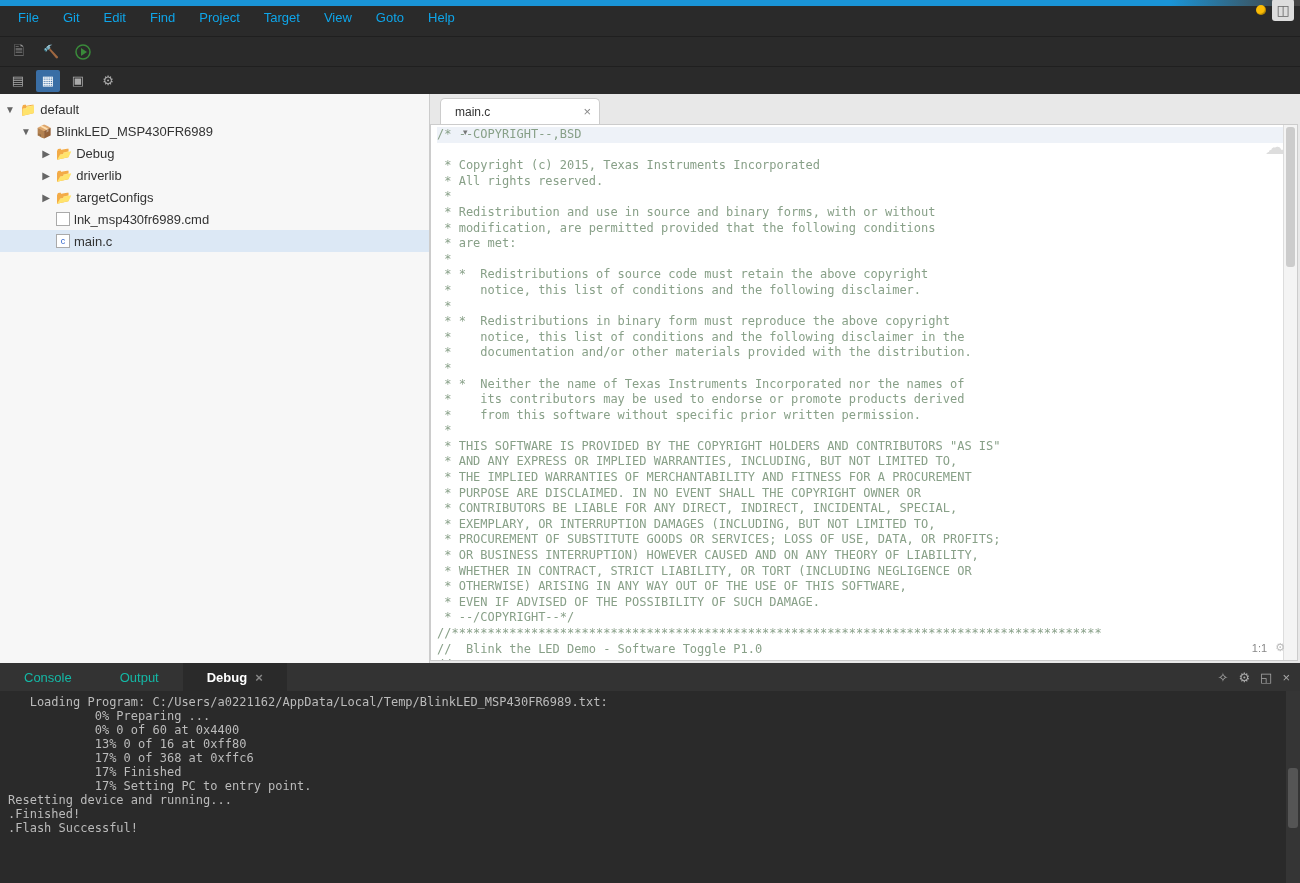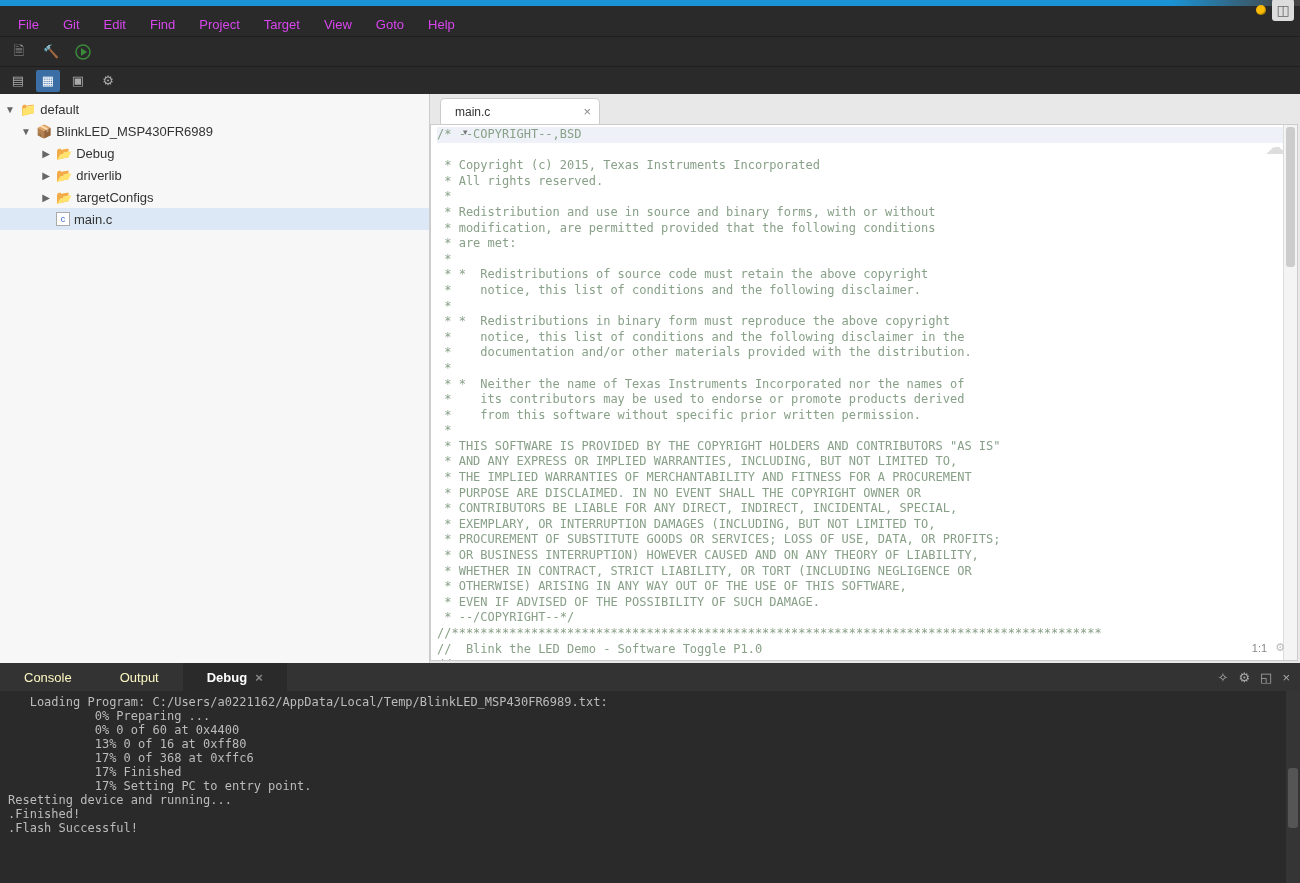--- a/index.html
+++ b/index.html
@@ -28,24 +28,24 @@
 }
 .tb-dot { width: 10px; height: 10px; border-radius: 50%; background:#fbbc05; box-shadow: inset -1px -1px 1px rgba(0,0,0,.3);}
 .tb-cube {
   width: 22px; height: 22px; background:#ddd; border-radius:3px;
   display:flex;align-items:center;justify-content:center;color:#666;font-size:14px;
 }
 .menubar {
   height: 30px;
   background: #2a2a2a;
   display: flex;
-  align-items: flex-end;
+  align-items: flex-start;
   padding: 0 8px;
   gap: 4px;
-  color: #d946ef;
+  color: #0ea5e9;
 }
 .menu-item { padding: 4px 10px; cursor: default; }
 .toolbar {
   height: 30px;
   background: #2a2a2a;
   border-top:1px solid #1f1f1f;
   display: flex;
   align-items: center;
   padding: 0 10px;
   gap: 14px;
@@ -122,21 +122,21 @@
 .bottom {
   height:220px;
   background:#2a2a2a;color:#ccc;
   display:flex;flex-direction:column;
   font-family:Consolas,monospace;font-size:12px;
 }
 .btabs {
   height:28px;background:#333;display:flex;align-items:center;
   font-family:"Segoe UI",Arial,sans-serif;font-size:13px;
 }
-.btab { padding:0 24px;height:100%;display:flex;align-items:center;color:#fef9c3;gap:8px;}
+.btab { padding:0 24px;height:100%;display:flex;align-items:center;color:#14b8a6;gap:8px;}
 .btab.active { background:#2a2a2a;color:#fff;font-weight:bold;}
 .btab .close { color:#888;font-size:13px;}
 .btab-spacer{flex:1;}
 .btab-icons{display:flex;gap:10px;padding:0 10px;color:#aaa;}
 .console-body{flex:1;overflow:auto;padding:4px 8px;white-space:pre;color:#bbb;position:relative;}
 .console-scroll{position:absolute;right:0;top:0;bottom:0;width:14px;background:#353535;}
 .console-scroll .thumb{position:absolute;left:2px;right:2px;top:40%;height:60px;background:#555;border-radius:3px;}
 </style>
 </head>
 <body>
@@ -202,20 +202,24 @@
             <span class="folder-icon">📂</span> 
             <span>driverlib</span>
           </div>
           <div class="tree-row" style="padding-left: 40px;">
             <span class="tw">▶</span>
             <span class="folder-icon">📂</span> 
             <span>targetConfigs</span>
           </div>
         </div>
       <div id="files">
+          <div class="tree-row" style="padding-left: 56px;">
+            <span class="file-icon"></span> 
+            <span>lnk_msp430fr6989.cmd</span>
+          </div>
           <div class="tree-row selected" style="padding-left: 56px;">
             <span class="file-icon">c</span> 
             <span>main.c</span>
           </div>
         </div>
     </div>
   </div>
 
   <div class="editor-pane">
     <div class="tabbar">

